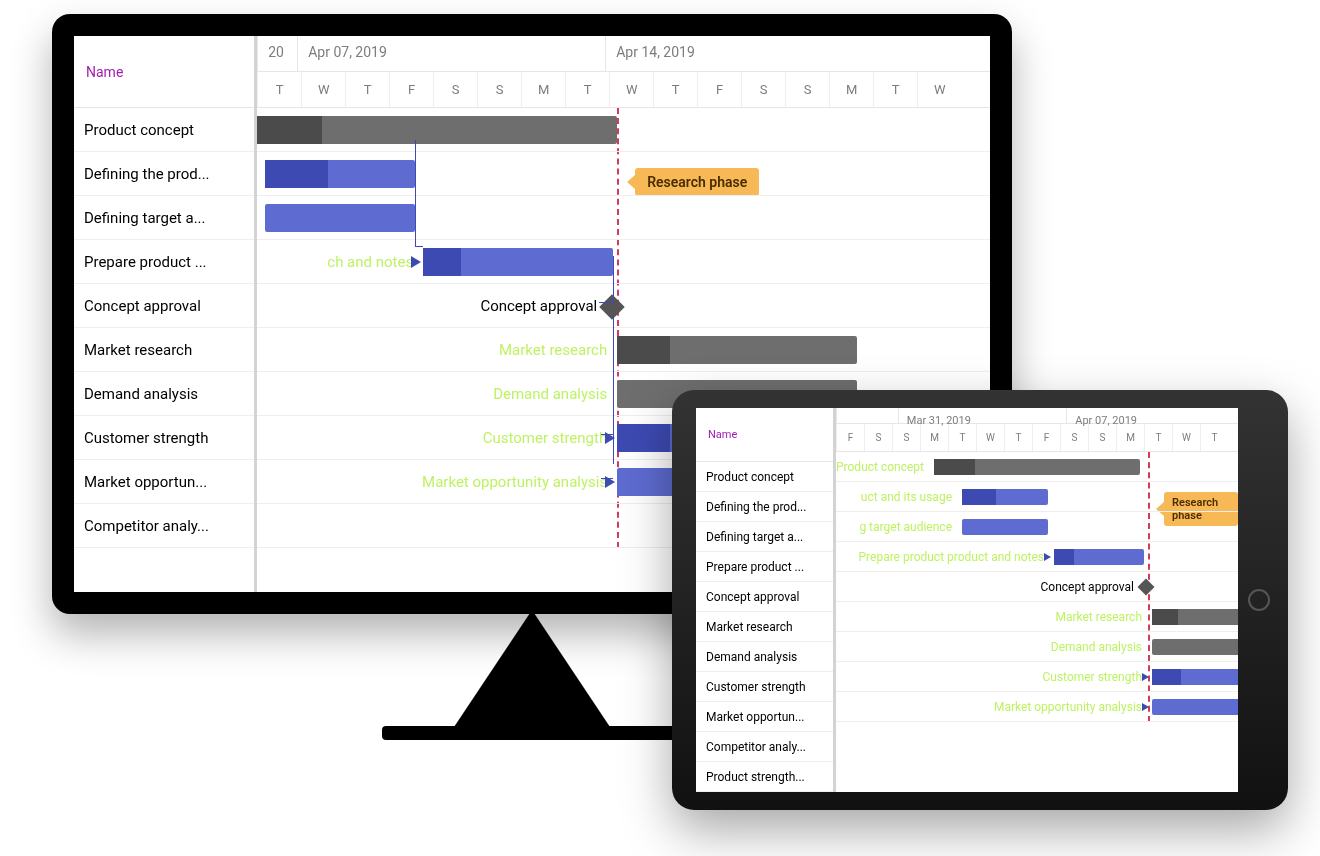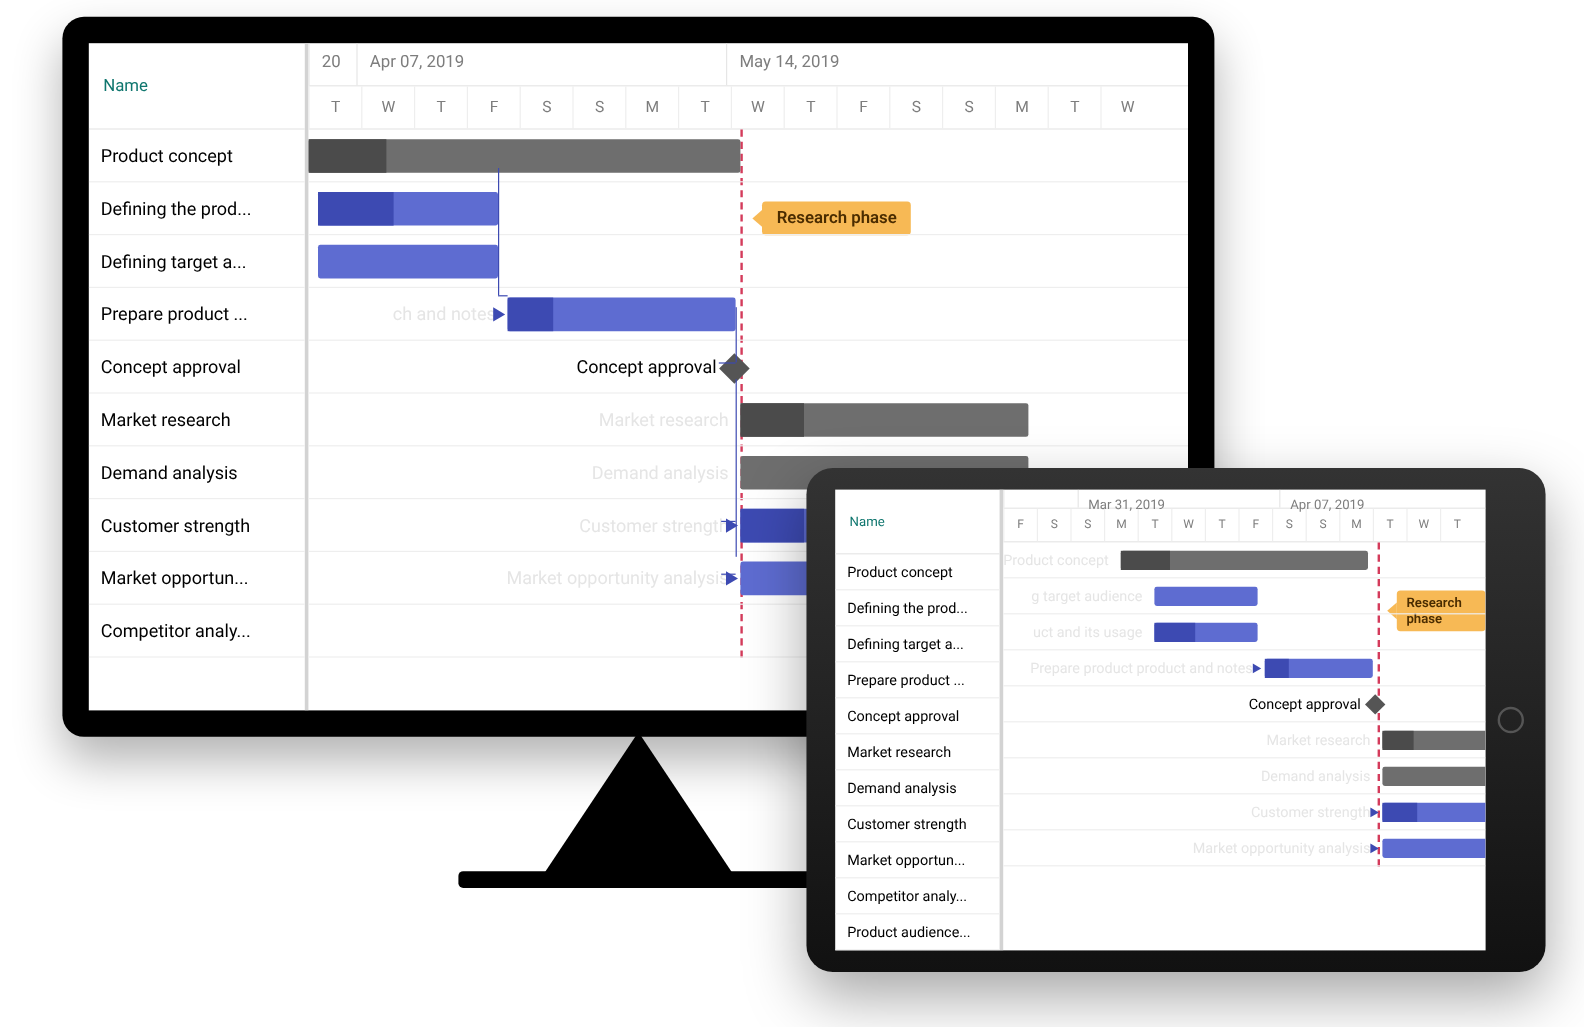--- a/index.html
+++ b/index.html
@@ -15,36 +15,36 @@
 
 .tablet{position:absolute;left:672px;top:390px;width:616px;height:420px}
 .tablet .bezel{width:100%;height:100%;background:linear-gradient(#333,#111);border-radius:22px;padding:18px 50px 18px 24px;box-shadow:0 20px 50px rgba(0,0,0,.35)}
 .tablet .screen{width:100%;height:100%;background:#fff;overflow:hidden}
 .tablet .homebtn{position:absolute;right:18px;top:50%;transform:translateY(-50%);width:22px;height:22px;border:2px solid #555;border-radius:50%}
 
 
 .gantt{display:flex;height:100%;position:relative;font-size:15px}
 .namecol{width:20%;min-width:130px;border-right:3px solid #d3d3d3;display:flex;flex-direction:column}
 .chartcol{flex:1;position:relative;overflow:hidden}
-.namecol .colhdr{height:72px;display:flex;align-items:center;padding:0 12px;color:#0f766e;font-size:14px;border-bottom:1px solid #e6e6e6}
+.namecol .colhdr{height:72px;display:flex;align-items:center;padding:0 12px;color:#a21caf;font-size:14px;border-bottom:1px solid #e6e6e6}
 .namecol .row{height:44px;display:flex;align-items:center;padding:0 10px;border-bottom:1px solid #eee;white-space:nowrap;overflow:hidden;text-overflow:ellipsis}
 
 .timeline-h1{height:36px;display:flex;border-bottom:1px solid #e6e6e6}
 .timeline-h1 .period{border-left:1px solid #e6e6e6;padding:8px 10px;color:#7d7d7d;font-size:14px}
 .timeline-h2{height:36px;display:flex;border-bottom:1px solid #e6e6e6}
 .timeline-h2 .day{width:44px;text-align:center;line-height:36px;border-left:1px solid #eee;color:#7d7d7d;font-size:13px}
 
 .rows{position:relative}
 .chartrow{height:44px;border-bottom:1px solid #eee;position:relative}
 .bar{position:absolute;top:8px;height:28px;border-radius:2px}
 .bar.gray{background:#6e6e6e}
 .bar.gray .prog{background:#4b4b4b;height:100%}
 .bar.blue{background:#5e6cd1}
 .bar.blue .prog{background:#3d4ab2;height:100%}
-.barlabel{position:absolute;right:100%;margin-right:10px;top:50%;transform:translateY(-50%);white-space:nowrap;color:#e5e5e5}
+.barlabel{position:absolute;right:100%;margin-right:10px;top:50%;transform:translateY(-50%);white-space:nowrap;color:#bef264}
 .milestone{position:absolute;top:14px;width:18px;height:18px;background:#555;transform:rotate(45deg)}
 .arrow{position:absolute;top:50%;transform:translateY(-50%);width:0;height:0;border-top:6px solid transparent;border-bottom:6px solid transparent;border-left:10px solid #3d4ab2}
 
 .tooltip{position:absolute;background:#f7b955;color:#4a2c00;font-weight:600;padding:6px 12px;border-radius:3px;font-size:14px}
 .tooltip::before{content:"";position:absolute;left:-8px;top:50%;transform:translateY(-50%);border-top:7px solid transparent;border-bottom:7px solid transparent;border-right:8px solid #f7b955}
 
 .today{position:absolute;top:0;bottom:0;border-left:2px dashed #d43b5b}
 
 
 .conn{position:absolute;background:#3d4ab2}
@@ -85,21 +85,21 @@
               <div class="row">Customer strength</div>
               <div class="row">Market opportun...</div>
               <div class="row">Competitor analy...</div>
             </div>
         </div>
 
         <div class="chartcol">
           <div class="timeline-h1">
             <div class="period" style="width:40px">20</div>
             <div class="period" style="width:308px">Apr 07, 2019</div>
-            <div class="period" style="width:360px">May 14, 2019</div>
+            <div class="period" style="width:360px">Apr 14, 2019</div>
           </div>
           <div class="timeline-h2">
               <div class="day" style="width: 44px;">T</div>
               <div class="day" style="width: 44px;">W</div>
               <div class="day" style="width: 44px;">T</div>
               <div class="day" style="width: 44px;">F</div>
               <div class="day" style="width: 44px;">S</div>
               <div class="day" style="width: 44px;">S</div>
               <div class="day" style="width: 44px;">M</div>
               <div class="day" style="width: 44px;">T</div>
@@ -196,21 +196,21 @@
               <div class="row">Product concept</div>
               <div class="row">Defining the prod...</div>
               <div class="row">Defining target a...</div>
               <div class="row">Prepare product ...</div>
               <div class="row">Concept approval</div>
               <div class="row">Market research</div>
               <div class="row">Demand analysis</div>
               <div class="row">Customer strength</div>
               <div class="row">Market opportun...</div>
               <div class="row">Competitor analy...</div>
-              <div class="row">Product audience...</div>
+              <div class="row">Product strength...</div>
             </div>
         </div>
 
         <div class="chartcol">
           <div class="timeline-h1">
             <div class="period" style="width:70px"></div>
             <div class="period" style="width:196px">Mar 31, 2019</div>
             <div class="period" style="width:200px">Apr 07, 2019</div>
           </div>
           <div class="timeline-h2">
@@ -233,27 +233,27 @@
             <div class="today" style="left: 312px;"></div>
             <div class="tooltip" style="left: 328px; top: 40px;">Research phase</div>
           <div class="chartrow">
                 <div class="bar gray" style="left: 98px; width: 206px;">
                   <div class="prog" style="width: 20%;"></div>
                   <div class="barlabel">Product concept</div>
                 </div>
               </div>
               <div class="chartrow">
                 <div class="bar blue" style="left: 126px; width: 86px;">
-                  <div class="barlabel">g target audience</div>
-                </div>
-              </div>
-              <div class="chartrow">
-                <div class="bar blue" style="left: 126px; width: 86px;">
                   <div class="prog" style="width: 40%;"></div>
                   <div class="barlabel">uct and its usage</div>
+                </div>
+              </div>
+              <div class="chartrow">
+                <div class="bar blue" style="left: 126px; width: 86px;">
+                  <div class="barlabel">g target audience</div>
                 </div>
               </div>
               <div class="chartrow">
                 <div class="bar blue" style="left: 218px; width: 90px;">
                   <div class="prog" style="width: 22%;"></div>
                   <div class="barlabel">Prepare product product and notes</div>
                 </div>
                 <div class="arrow" style="left: 208px;"></div>
               </div>
               <div class="chartrow">

